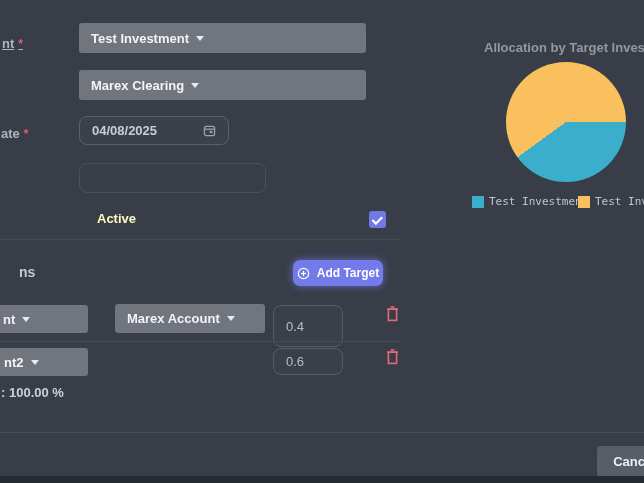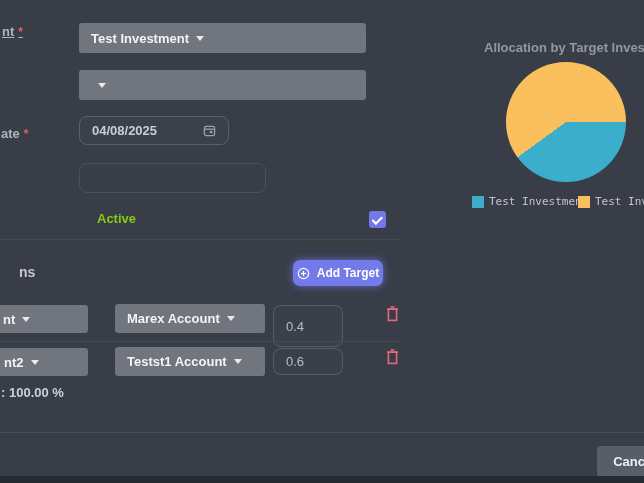--- a/index.html
+++ b/index.html
@@ -56,52 +56,53 @@
     white-space:nowrap;
   }
   .btn-cancel{
     background:#585e68;border-radius:4px;color:#eef0f2;
     font-size:13px;font-weight:700;display:flex;align-items:center;justify-content:center;
     cursor:pointer;
   }
 
   .section-title{color:#c6cad0;font-size:14px;font-weight:700;white-space:nowrap;}
   .total-text{color:#ccd1d7;font-size:13px;font-weight:700;white-space:nowrap;}
-  .active-label{color:#84cc16;font-size:13px;font-weight:700;}
+  .active-label{color:#fef9c3;font-size:13px;font-weight:700;}
 
   
   .chart-title{color:#9298a0;font-size:13px;font-weight:700;white-space:nowrap;}
   .pie{border-radius:50%;}
   .legend-item{display:flex;align-items:center;gap:5px;white-space:nowrap;}
   .legend-swatch{width:12px;height:12px;flex:0 0 auto;}
   .legend-label{
     font-family:"DejaVu Sans Mono",monospace;font-size:11px;color:#c2c6cb;
   }
 
   .icon-svg{display:block;}
   .bottom-strip{background:#262a31;}
 </style>
 </head>
 <body>
 
 <div class="screen">
 
-  <div class="abs field-label" style="left:2px;top:24px;text-decoration:underline;">
+  <div class="abs field-label" style="left:2px;top:36px;text-decoration:underline;">
     <span>nt</span><span class="req">*</span>
   </div>
   <div class="abs field-label" style="left:1px;top:126px;">
     <span>ate</span><span class="req">*</span>
   </div>
 
   <div class="abs dd" style="left:79px;top:23px;width:287px;height:30px;">
     <span>Test Investment</span>
     <span class="caret"></span>
   </div>
 
   <div class="abs dd" style="left:79px;top:70px;width:287px;height:30px;">
+    <span>Marex Clearing</span>
     <span class="caret"></span>
   </div>
 
   <div class="abs input" style="left:79px;top:116px;width:150px;height:29px;justify-content:space-between;">
     <span>04/08/2025</span>
     <span>
       <svg class="icon-svg" width="13" height="13" viewBox="0 0 14 14">
         <rect x="1.5" y="2.5" width="11" height="10" rx="2" fill="none" stroke="#9aa0a8" stroke-width="1.4"></rect>
         <line x1="1.5" y1="5.6" x2="12.5" y2="5.6" stroke="#9aa0a8" stroke-width="1.4"></line>
         <rect x="7.2" y="7.4" width="3" height="2.4" fill="#9aa0a8"></rect>
@@ -150,24 +151,20 @@
       <line x1="4.6" y1="1" x2="8.4" y2="1" stroke="#e6697a" stroke-width="1.6"></line>
     </svg>
   </div>
 
   <div class="abs divider" style="left:0;top:341px;width:400px;"></div>
 
   <div class="abs dd" style="left:0;top:348px;width:88px;height:28px;border-top-left-radius:0;border-bottom-left-radius:0;padding-left:4px;">
     <span>nt2</span>
     <span class="caret"></span>
   </div>
-  <div class="abs dd" style="left:115px;top:347px;width:150px;height:29px;">
-    <span>Testst1 Account</span>
-    <span class="caret"></span>
-  </div>
   <div class="abs input val" style="left:273px;top:348px;width:70px;height:27px;">
     <span>0.6</span>
   </div>
   <div class="abs" style="left:386px;top:349px;">
     <svg class="icon-svg" width="13" height="16" viewBox="0 0 13 16">
       <line x1="1" y1="3.2" x2="12" y2="3.2" stroke="#e6697a" stroke-width="1.6"></line>
       <rect x="2.4" y="3.2" width="8.2" height="11.2" fill="none" stroke="#e6697a" stroke-width="1.6"></rect>
       <line x1="4.6" y1="1" x2="8.4" y2="1" stroke="#e6697a" stroke-width="1.6"></line>
     </svg>
   </div>

